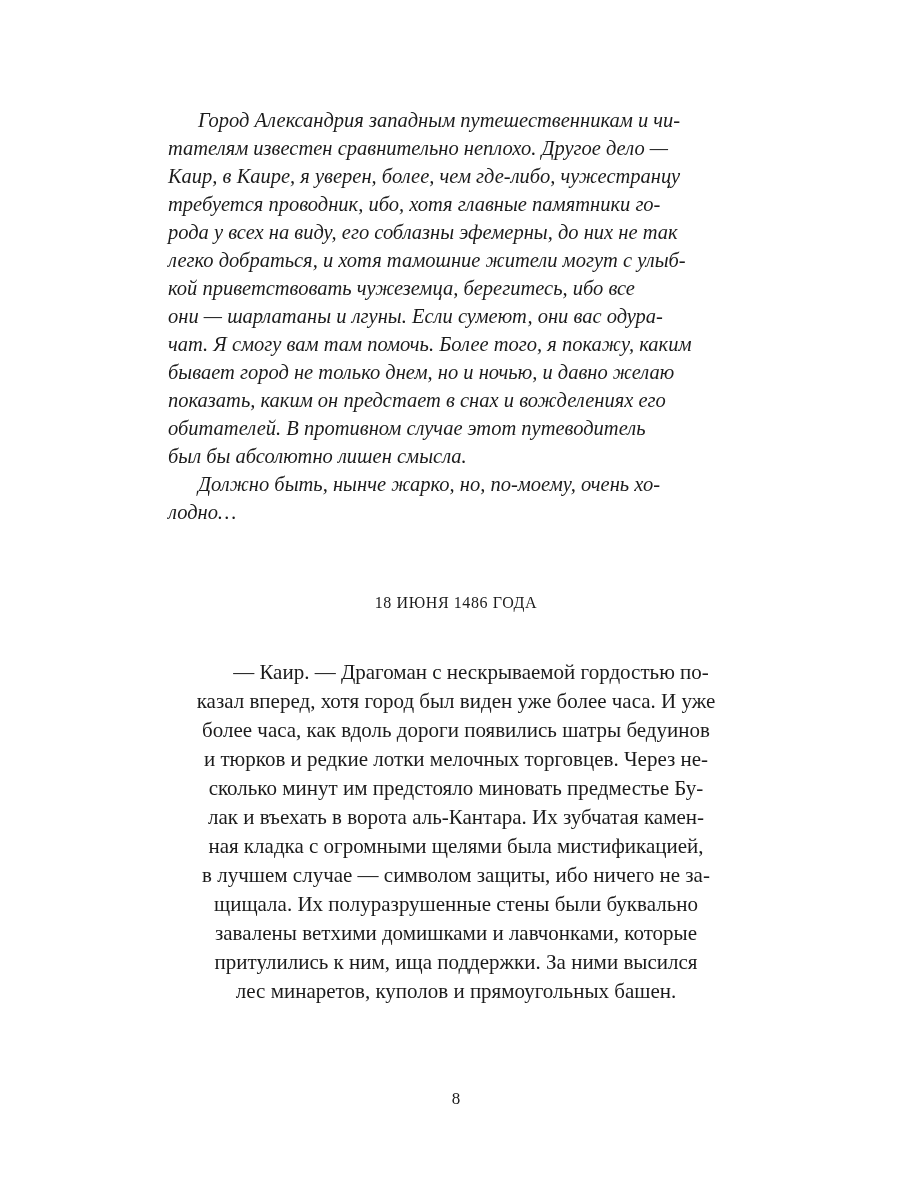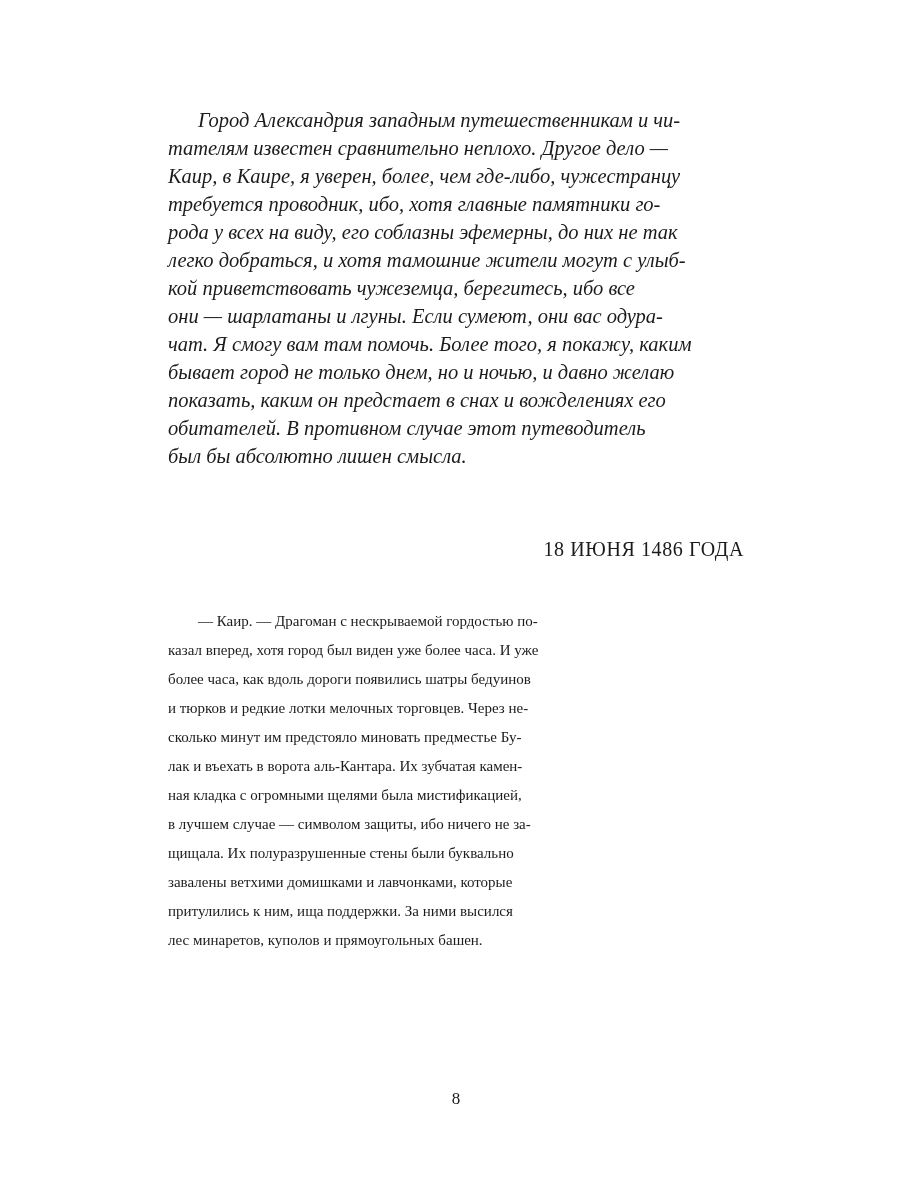--- a/index.html
+++ b/index.html
@@ -29,32 +29,32 @@
     white-space: pre-line;
     text-indent: 30px;
     text-align: left;
   }
   .intro p + p {
     margin-top: 0;
   }
   .date-heading {
     font-style: normal;
     font-weight: normal;
-    font-size: 20px;
+    font-size: 16px;
     letter-spacing: 0.6px;
-    text-align: right;
+    text-align: center;
     margin-top: 68px;
     margin-bottom: 46px;
   }
   .body-text p {
-    font-size: 15px;
+    font-size: 21px;
     line-height: 29px;
     white-space: pre-line;
     text-indent: 30px;
-    text-align: left;
+    text-align: center;
   }
   .page-number {
     position: absolute;
     top: 1089px;
     left: 168px;
     width: 576px;
     text-align: center;
     font-size: 17px;
     color: #1b1b1b;
   }
@@ -73,20 +73,22 @@
 требуется проводник, ибо, хотя главные памятники го-
 рода у всех на виду, его соблазны эфемерны, до них не так
 легко добраться, и хотя тамошние жители могут с улыб-
 кой приветствовать чужеземца, берегитесь, ибо все
 они — шарлатаны и лгуны. Если сумеют, они вас одура-
 чат. Я смогу вам там помочь. Более того, я покажу, каким
 бывает город не только днем, но и ночью, и давно желаю
 показать, каким он предстает в снах и вожделениях его
 обитателей. В противном случае этот путеводитель
 был бы абсолютно лишен смысла.</p>
+      <p>Должно быть, нынче жарко, но, по-моему, очень хо-
+лодно…</p>
     </div>
 
     <h2 class="date-heading">18 ИЮНЯ 1486 ГОДА</h2>
 
     <div class="body-text">
       <p>— Каир. — Драгоман с нескрываемой гордостью по-
 казал вперед, хотя город был виден уже более часа. И уже
 более часа, как вдоль дороги появились шатры бедуинов
 и тюрков и редкие лотки мелочных торговцев. Через не-
 сколько минут им предстояло миновать предместье Бу-

